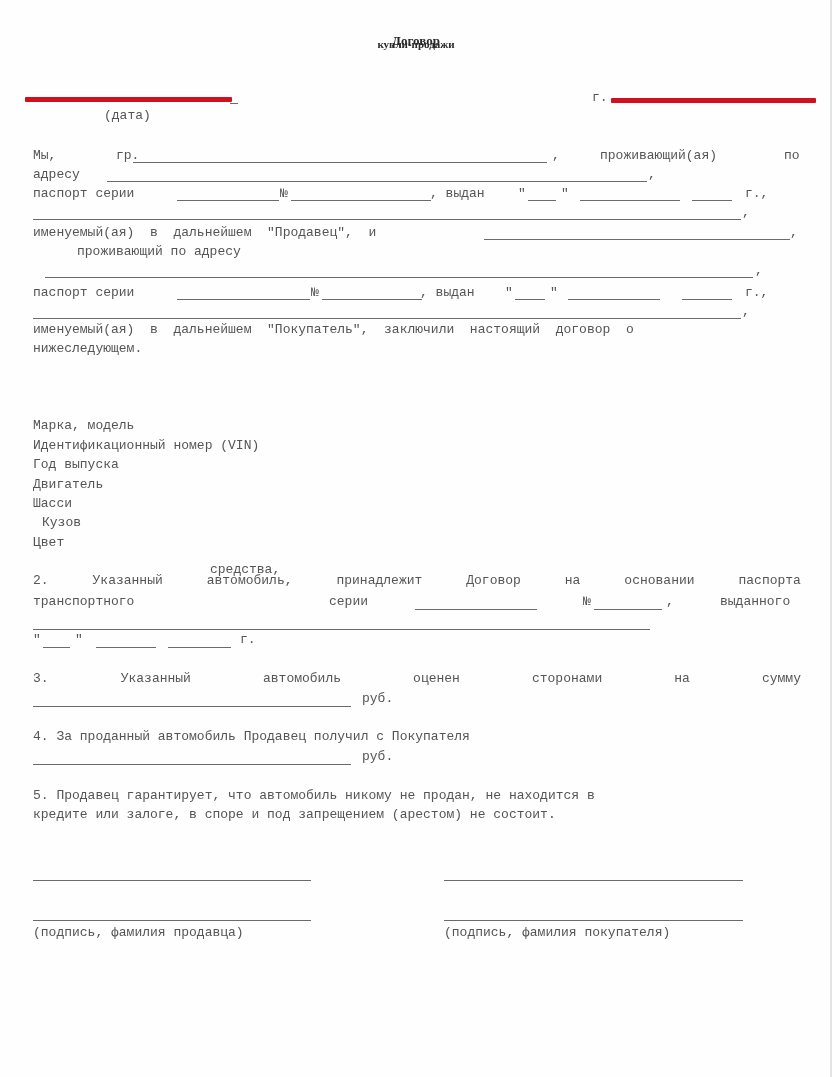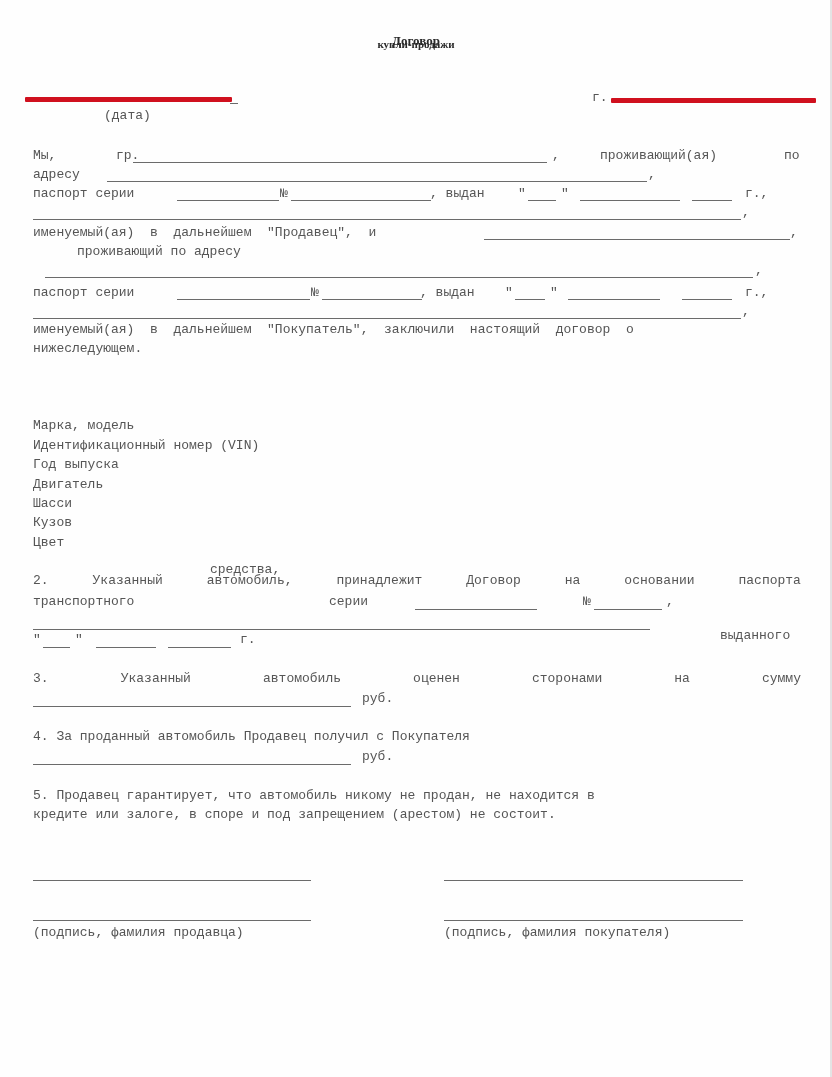--- a/index.html
+++ b/index.html
@@ -81,41 +81,41 @@
   <div class="abs mono" style="left:742px; top:304px;">,</div>
 
   <div class="abs mono" style="left:33px; top:322px;">именуемый(ая)  в  дальнейшем  "Покупатель",  заключили  настоящий  договор  о</div>
   <div class="abs mono" style="left:33px; top:341px;">нижеследующем.</div>
 
   <div class="abs mono" style="left:33px; top:418px;">Марка, модель</div>
   <div class="abs mono" style="left:33px; top:438px;">Идентификационный номер (VIN)</div>
   <div class="abs mono" style="left:33px; top:457px;">Год выпуска</div>
   <div class="abs mono" style="left:33px; top:477px;">Двигатель</div>
   <div class="abs mono" style="left:33px; top:496px;">Шасси</div>
-  <div class="abs mono" style="left:33px; top:515px;font-family:Liberation Mono, monospace;">Кузов</div>
+  <div class="abs mono" style="left:42px; top:515px;font-family:Liberation Mono, monospace;">Кузов</div>
   <div class="abs mono" style="left:33px; top:535px;">Цвет</div>
 
   <div class="row mono" style="top:573px;">
     <span>2.</span>
     <span>Указанный</span>
     <span>автомобиль,</span>
     <span>принадлежит</span>
     <span>Договор</span>
     <span>на</span>
     <span>основании</span>
     <span>паспорта</span>
   </div>
   <div class="abs mono" style="left:33px; top:594px;">транспортного</div>
   <div class="abs mono" style="left:202px; top:562px;margin-left:8px;">средства,</div>
   <div class="abs mono" style="left:329px; top:594px;">серии</div>
   <div class="line" style="left:415px; top:609px; width:122px;"></div>
   <div class="abs mono" style="left:583px; top:594px;">№</div>
   <div class="line" style="left:594px; top:609px; width:68px;"></div>
   <div class="abs mono" style="left:666px; top:594px;">,</div>
-  <div class="abs mono" style="left:720px; top:628px;">выданного</div>
+  <div class="abs mono" style="left:720px; top:594px;">выданного</div>
   <div class="line" style="left:33px; top:629px; width:617px;"></div>
   <div class="abs mono" style="left:33px; top:632px;">"</div>
   <div class="line" style="left:43px; top:647px; width:27px;"></div>
   <div class="abs mono" style="left:75px; top:632px;">"</div>
   <div class="line" style="left:96px; top:647px; width:60px;"></div>
   <div class="line" style="left:168px; top:647px; width:63px;"></div>
   <div class="abs mono" style="left:240px; top:632px;">г.</div>
 
   <div class="row mono" style="top:671px;">
     <span>3.</span>

